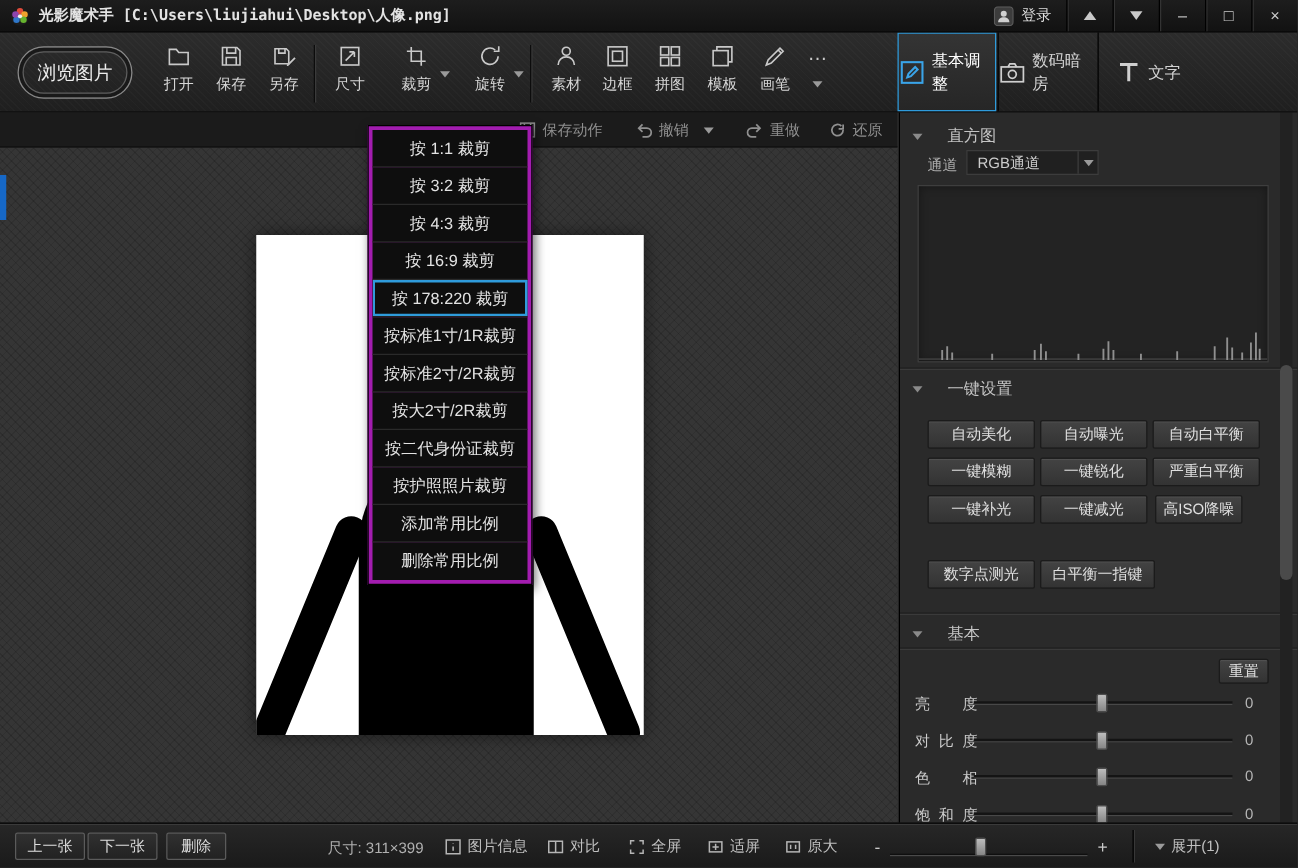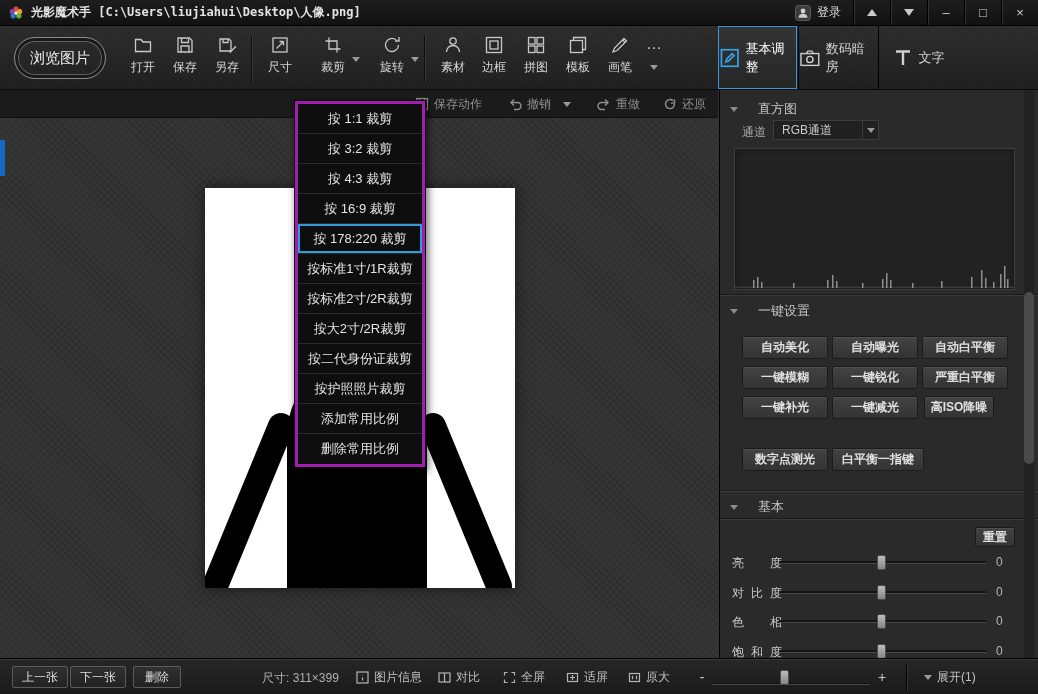--- a/index.html
+++ b/index.html
@@ -49,21 +49,21 @@
   
   .panel { position:absolute; left:719px; top:90px; width:319px; height:568px; background:#2a2a2a; border-left:1px solid #000; z-index:5; }
   .sec-hdr { position:absolute; left:10px; display:flex; align-items:center; gap:20px; color:#c4c4c4; font-size:13px; }
   .hdr-caret { width:0; height:0; border-left:4px solid transparent; border-right:4px solid transparent; border-top:5px solid #8a8a8a; }
   .pdiv { position:absolute; left:0; width:100%; height:2px; border-top:1px solid #1c1c1c; border-bottom:1px solid #3a3a3a; }
   .channel-label { position:absolute; left:22px; top:34px; color:#aaa; font-size:12px; }
   .dropdown { position:absolute; left:53px; top:30px; width:106px; height:20px; background:#202020; border:1px solid #3c3c3c; color:#ccc; font-size:12px; display:flex; align-items:center; cursor:pointer; }
   .dropdown .dd-text { flex:1; padding-left:8px; }
   .dropdown .dd-caret { width:16px; height:100%; border-left:1px solid #3c3c3c; display:flex; align-items:center; justify-content:center; }
   .histbox { position:absolute; left:14px; top:58px; width:281px; height:142px; background:#232323; border:1px solid #3e3e3e; box-shadow:inset 0 0 8px rgba(0,0,0,0.4); }
-  .pbtn { position:absolute; height:23px; background:linear-gradient(#434343,#333); border:1px solid #1b1b1b; border-radius:2px; color:#e0e0e0; font-size:12px; display:flex; align-items:center; justify-content:center; box-shadow:inset 0 1px 0 rgba(255,255,255,0.07); cursor:pointer;font-weight:bold; }
+  .pbtn { position:absolute; height:23px; background:linear-gradient(#434343,#333); border:1px solid #1b1b1b; border-radius:2px; color:#e0e0e0; font-size:12px; display:flex; align-items:center; justify-content:center; box-shadow:inset 0 1px 0 rgba(255,255,255,0.07); cursor:pointer; }
   .srow { position:absolute; left:0; width:100%; height:20px; }
   .slabel { position:absolute; left:12px; top:3px; width:50px; color:#ccc; font-size:12px; text-align-last:justify; display:inline-block; }
   .strack { position:absolute; left:59px; top:9px; width:207px; height:3px; background:#141414; border-bottom:1px solid #484848; cursor:pointer; }
   .sthumb { position:absolute; left:98px; top:-6px; width:9px; height:15px; background:linear-gradient(#bdbdbd,#858585); border:1px solid #4d4d4d; border-radius:2px; cursor:pointer; }
   .sval { position:absolute; left:276px; top:3px; color:#b5b5b5; font-size:12px; }
   .scroll-track { position:absolute; left:304px; top:0; width:10px; height:100%; background:#222; }
   .scroll-thumb { position:absolute; left:304px; top:202px; width:10px; height:172px; background:#4a4a4a; border-radius:5px; cursor:grab; }
 
   
   .bottombar { position:absolute; left:0; top:658px; width:100%; height:36px; background:linear-gradient(#272727,#1a1a1a); border-top:1px solid #000; box-shadow:inset 0 1px 0 #3a3a3a; z-index:40; }

